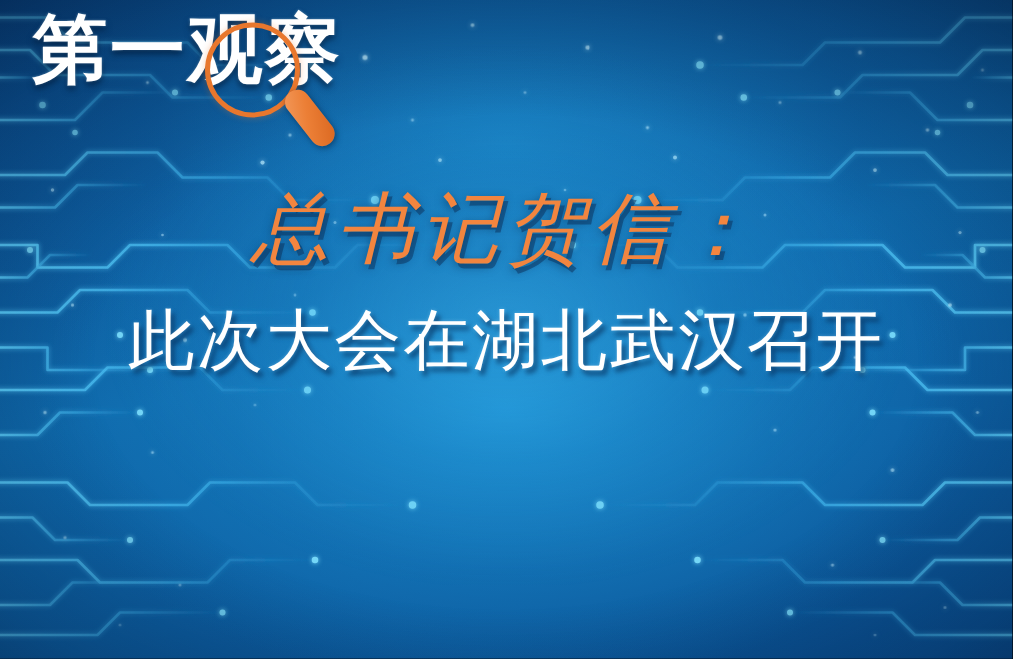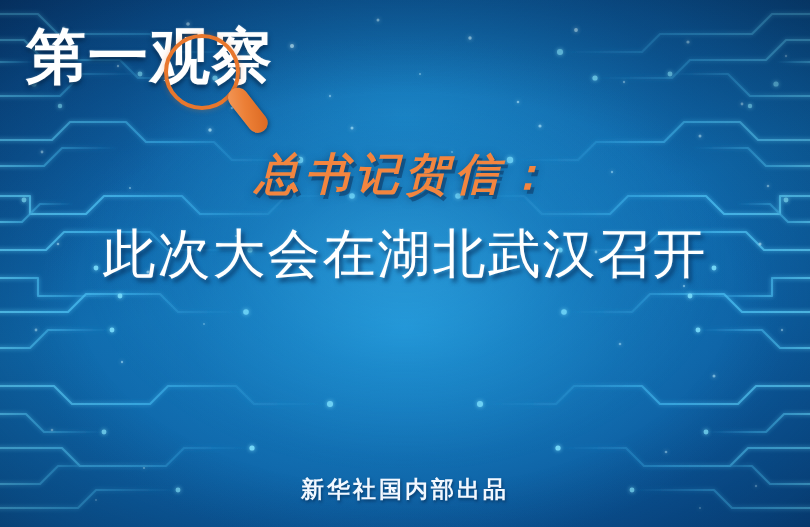--- a/index.html
+++ b/index.html
@@ -41,21 +41,21 @@
     width: 640px; height: 430px;
     transform: translate(-50%,-50%);
     pointer-events: none;
     background: radial-gradient(ellipse at center, rgba(70,185,240,0.30) 0%, rgba(40,150,215,0.16) 38%, rgba(20,110,180,0.0) 72%);
   }
 
   
   .logo {
     position: absolute;
     left: 26px;
-    top: 22px;
+    top: 6px;
     width: 290px;
     height: 110px;
   }
   .logo-text {
     position: absolute;
     left: 0;
     top: 4px;
     font-size: 60px;
     font-weight: bold;
     letter-spacing: 2px;
@@ -93,22 +93,22 @@
 
   
   .headline {
     position: absolute;
     left: 0;
     right: 0;
     top: 150px;
     text-align: center;
   }
   .title-orange {
-    font-size: 44px;
-    font-weight: bold;
+    font-size: 62px;
+    font-weight: normal;
     font-style: italic;
     letter-spacing: 6px;
     color: #f2853f;
     line-height: 1.08;
     font-family: "DejaVu Serif", "Liberation Serif", serif;
     text-shadow:
       3px 4px 0 rgba(12,55,98,0.55),
       0 2px 8px rgba(4,38,74,0.55);
   }
   .title-white {
@@ -314,15 +314,14 @@
     <div class="logo-text">第一观察</div>
     <div class="logo-glass"></div>
     <div class="logo-handle"></div>
   </div>
 
   <div class="headline">
     <div class="title-orange">总书记贺信：</div>
     <div class="title-white line1">此次大会在湖北武汉召开</div>
   </div>
 
-  <div class="footer">新华社国内部出品</div>
 
 </div>
 
 </body></html>

